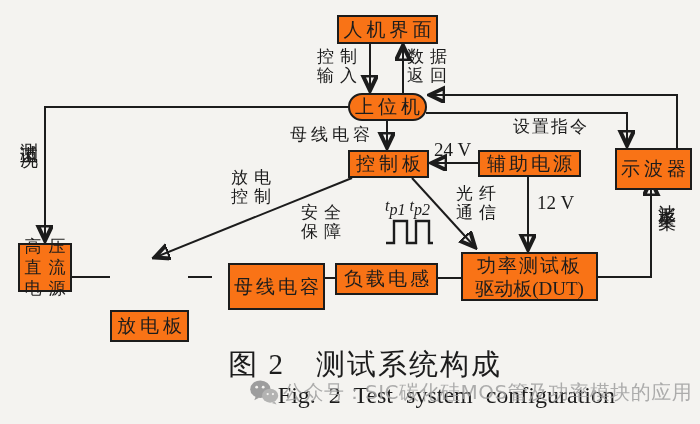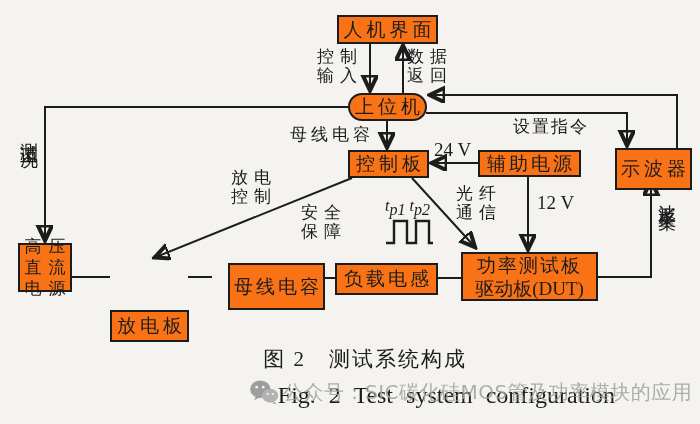--- a/index.html
+++ b/index.html
@@ -23,21 +23,21 @@
   .lbl .row{display:block;letter-spacing:6px;}
   .vtext{
     position:absolute;writing-mode:vertical-rl;text-orientation:upright;
     font-size:18px;letter-spacing:3px;white-space:nowrap;
   }
   .volt{position:absolute;font-size:19px;white-space:nowrap;}
   .tp{position:absolute;font-size:16px;font-style:italic;white-space:nowrap;}
   .tp sub{font-size:16px;margin-top:32px;}
   .caption-zh{
     position:absolute;left:150px;top:345px;width:430px;text-align:center;
-    font-size:21px;letter-spacing:2px;white-space:nowrap;
+    font-size:29px;letter-spacing:2px;white-space:nowrap;
   }
   .caption-en{
     position:absolute;left:115px;top:382px;width:500px;text-align:right;
     font-size:24px;word-spacing:7px;white-space:nowrap;
   }
   .watermark{
     position:absolute;left:249px;top:379px;display:flex;align-items:flex-start;
     gap:4px;opacity:.85;pointer-events:none;text-align:center;
   }
   .watermark .wm-text{

